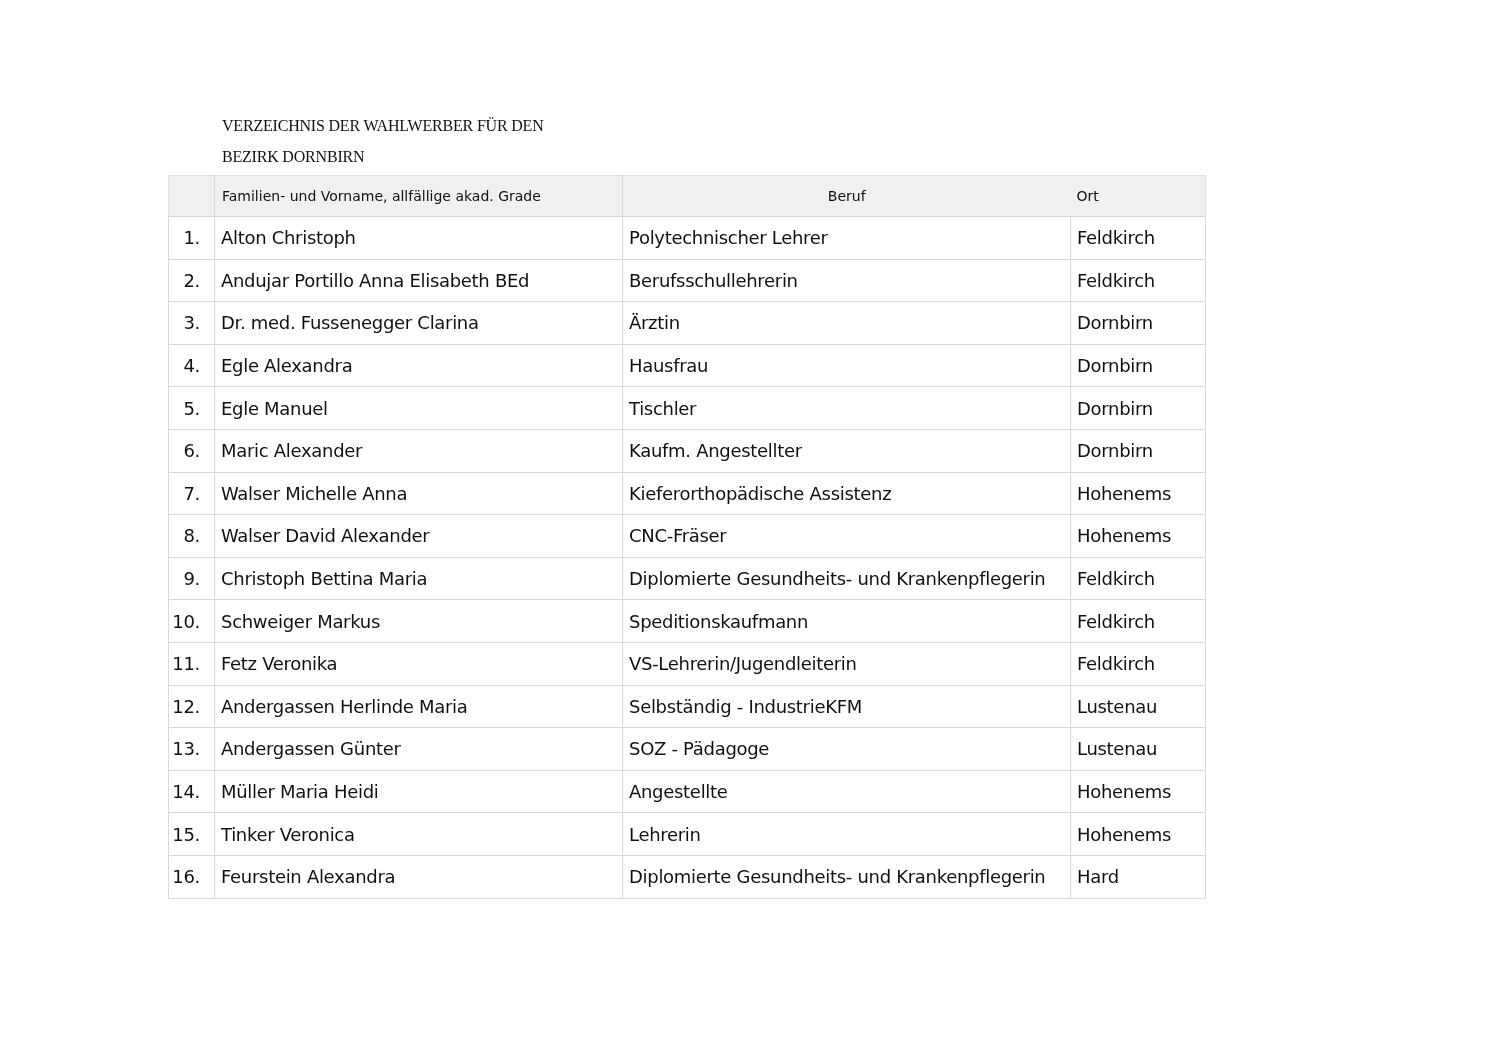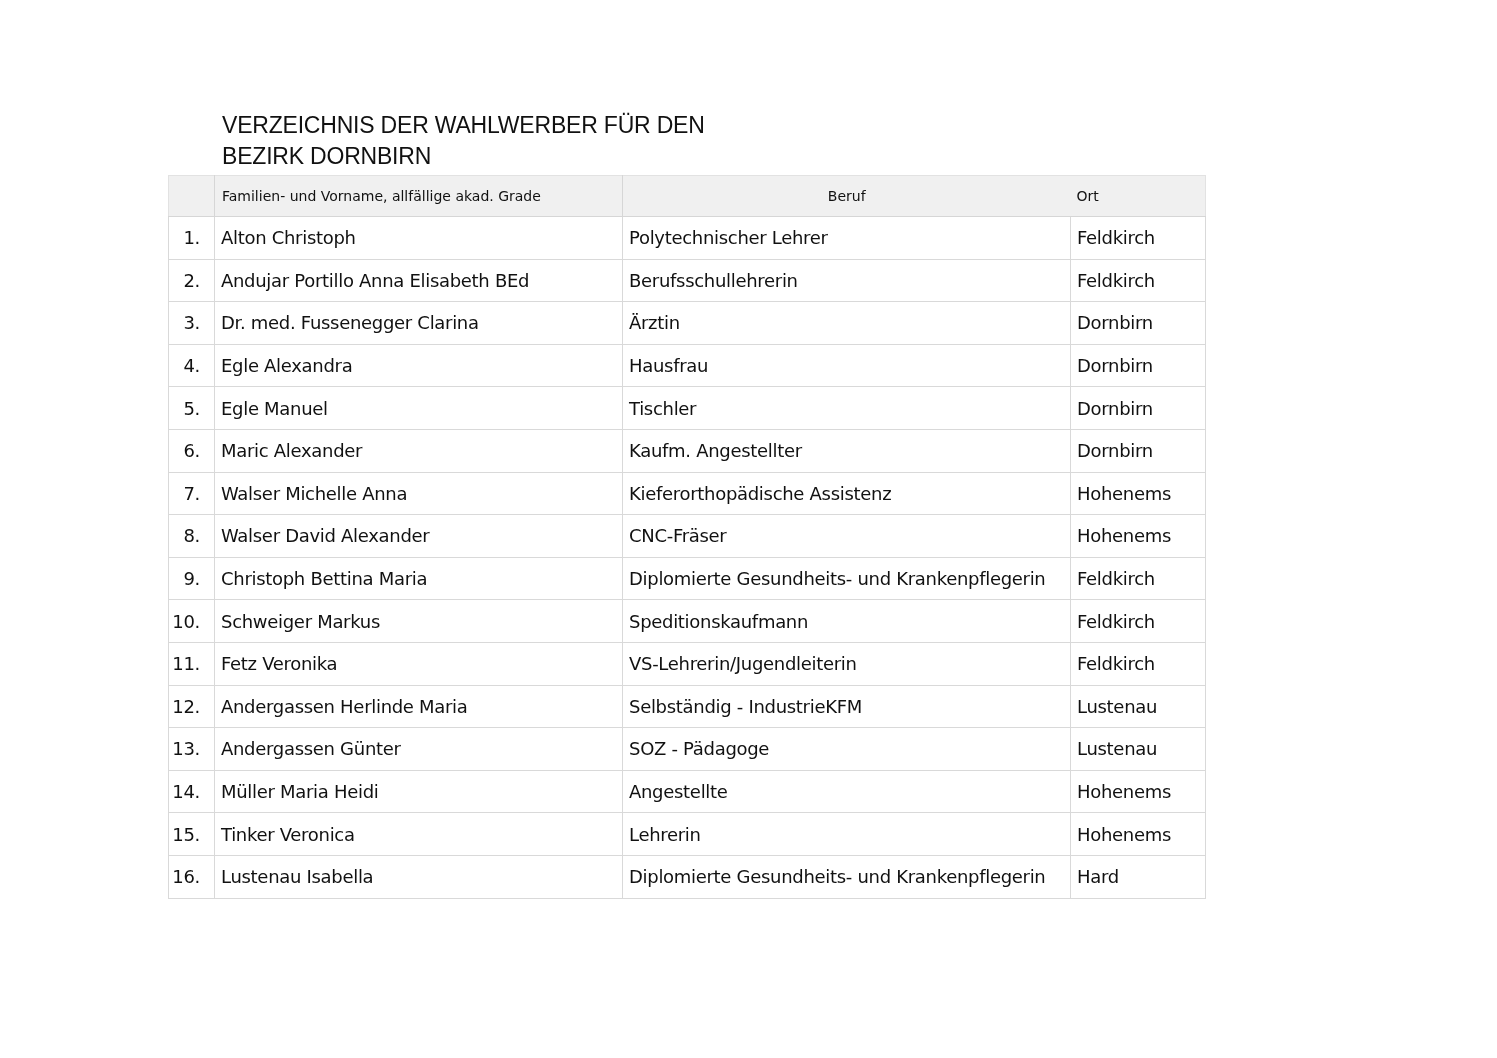--- a/index.html
+++ b/index.html
@@ -1,19 +1,19 @@
 <!DOCTYPE html>
 <html><head>
 <meta charset="utf-8">
 <style>
   html, body { margin:0; padding:0; background:#ffffff; }
   body { width:1497px; height:1058px; position:relative; overflow:hidden;
          font-family:"DejaVu Sans", sans-serif; color:#111; }
-  .title { position:absolute; left:222px; top:110px; font-size:23px; line-height:31px;
-           font-family:Liberation Sans, sans-serif; letter-spacing:-0.2px; }
+  .title { position:absolute; left:222px; top:110px; font-size:16px; line-height:31px;
+           font-family:Liberation Serif, serif; letter-spacing:-0.2px; }
   .title div { white-space:nowrap; }
   table { position:absolute; left:168px; top:175px; border-collapse:collapse;
           table-layout:fixed; width:1037px; }
   col.c-num { width:46px; } col.c-name { width:408px; } col.c-job { width:448px; } col.c-ort { width:135px; }
   thead th { background:#f0f0f0; height:40px; font-weight:normal; font-size:14px;
              border-top:1px solid #e2e2e2; border-bottom:1px solid #d6d6d6; padding:0 6px;margin-left:40px; }
   thead th.h-num { border-left:1px solid #e2e2e2; border-right:1px solid #d6d6d6; }
   thead th.h-name { text-align:left; padding-left:7px; border-right:1px solid #d6d6d6; }
   thead th.h-job { }
   thead th.h-ort { text-align:left; border-right:1px solid #e2e2e2; }
@@ -131,18 +131,18 @@
         <td class="ort">Hohenems</td>
       </tr>
       <tr>
         <td class="num">15.</td>
         <td class="name">Tinker Veronica</td>
         <td class="job">Lehrerin</td>
         <td class="ort">Hohenems</td>
       </tr>
       <tr>
         <td class="num">16.</td>
-        <td class="name">Lustenau Isabella</td>
+        <td class="name">Feurstein Alexandra</td>
         <td class="job">Diplomierte Gesundheits- und Krankenpflegerin</td>
         <td class="ort">Hard</td>
       </tr>
     </tbody>
 </table>
 
 </body></html>

